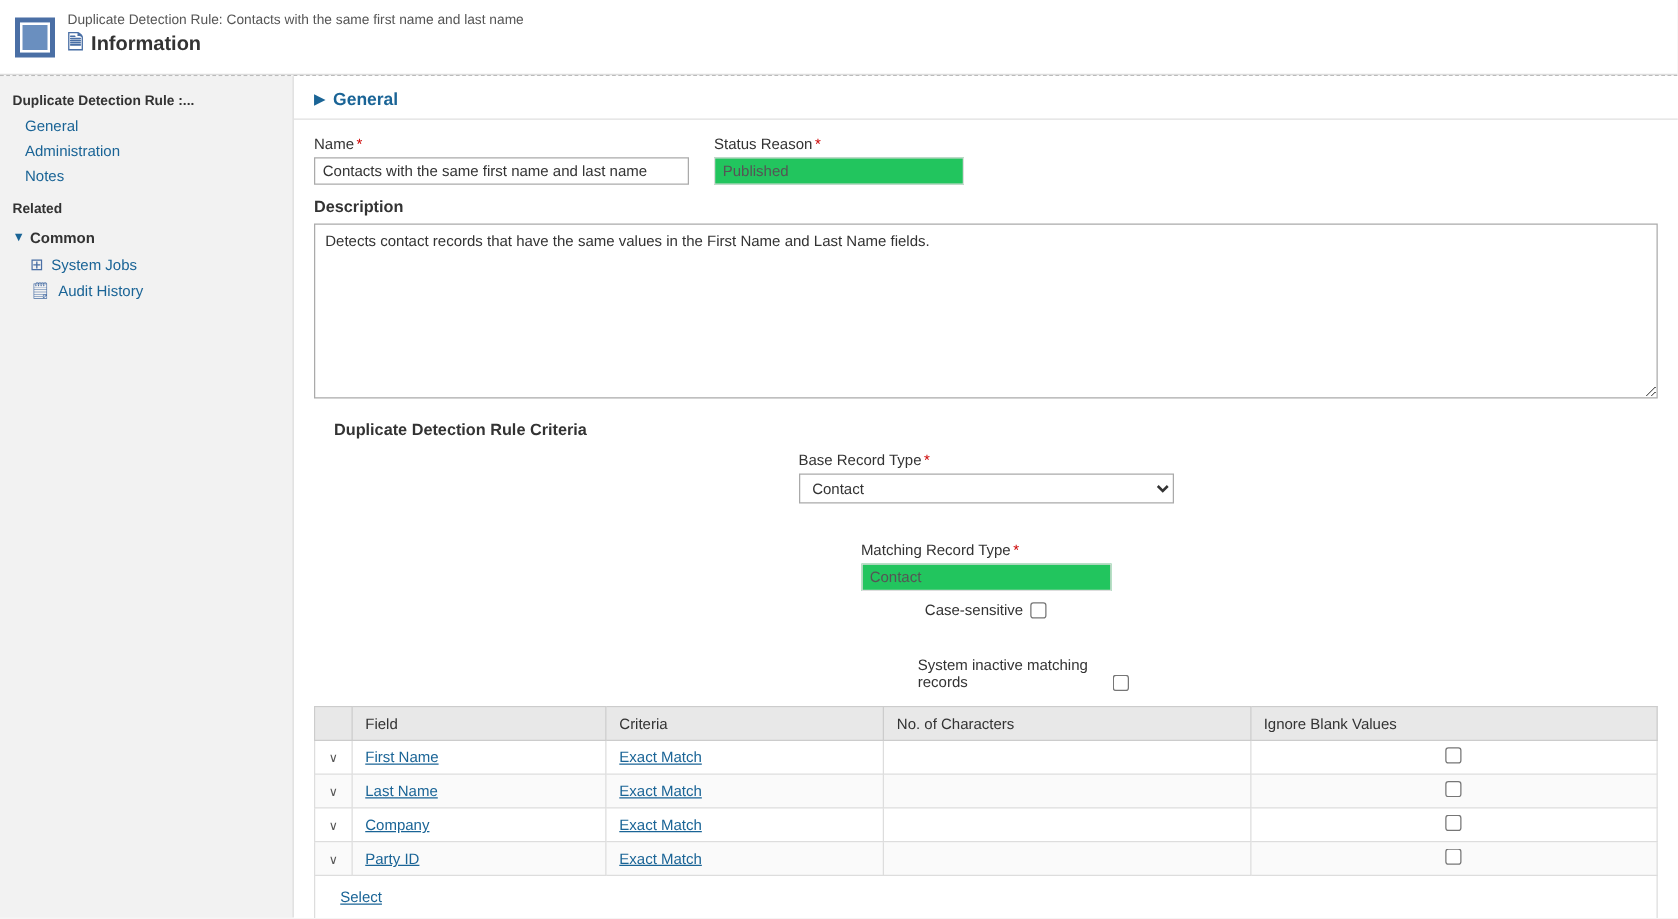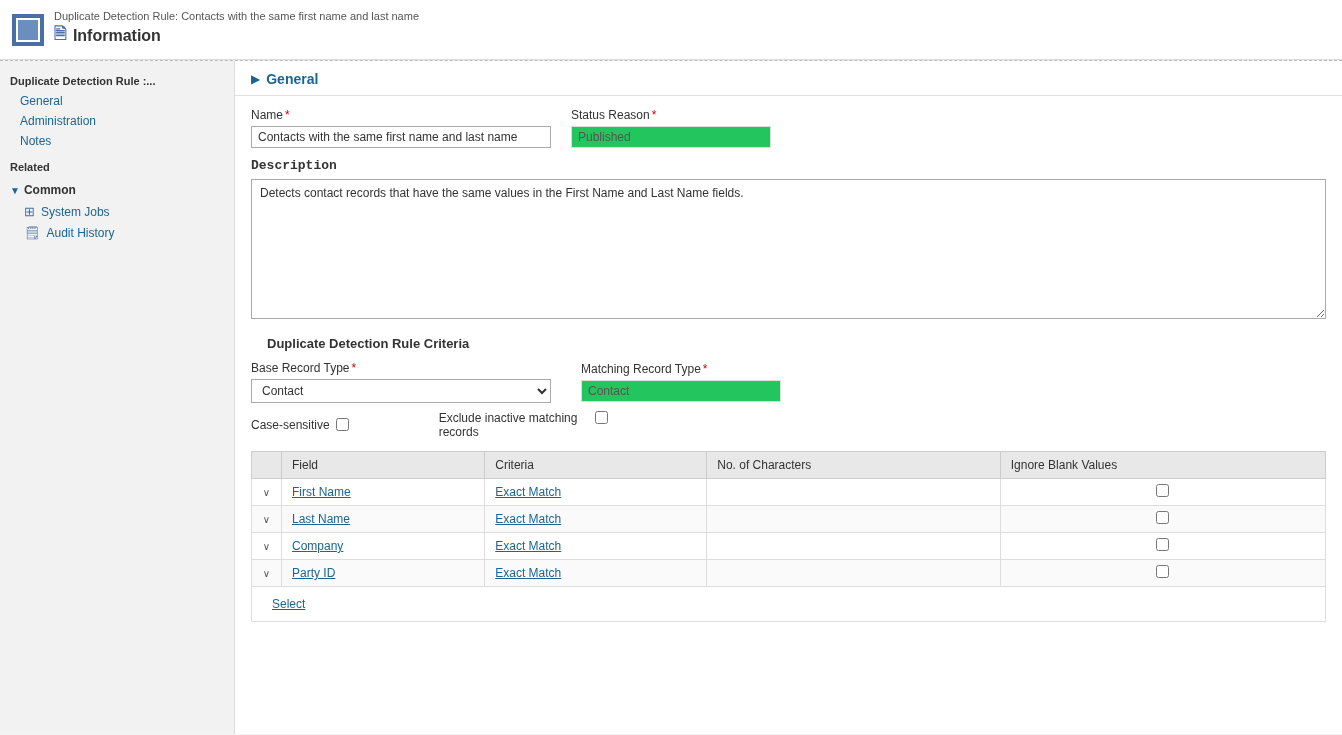--- a/index.html
+++ b/index.html
@@ -36,28 +36,28 @@
     .form-area { padding: 12px 16px; }
     .form-row { display: flex; align-items: flex-start; gap: 20px; margin-bottom: 10px; }
     .form-group { display: flex; flex-direction: column; gap: 4px; }
     .form-label { font-size: 12px; color: #333; display: flex; align-items: center; gap: 2px; }
     .required { color: #c00; }
     .form-input { border: 1px solid #aaa; padding: 3px 6px; font-size: 12px; background: #fff; min-width: 300px; color: #333; }
     .form-input-readonly { border: 1px solid #ddd; padding: 3px 6px; font-size: 12px; background: #22c55e; min-width: 200px; color: #555; }
     .form-select { border: 1px solid #aaa; padding: 3px 6px; font-size: 12px; background: #fff; min-width: 300px; color: #333; cursor: pointer; appearance: auto; }
 
     
-    .desc-label { font-size: 13px; font-weight: bold; color: #333; margin-bottom: 6px; font-family: Liberation Mono, monospace; }
+    .desc-label { font-size: 13px; font-weight: bold; color: #333; margin-bottom: 6px; }
     .desc-textarea { width: 100%; border: 1px solid #aaa; padding: 6px 8px; font-size: 12px; color: #333; background: #fff; resize: vertical; min-height: 140px; font-family: inherit; }
 
     
     .criteria-title { font-size: 13px; font-weight: bold; color: #333; margin: 14px 0 10px 0; padding-left: 16px; }
-    .criteria-row { display: flex; align-items: center; gap: 30px; margin-bottom: 8px; }
+    .criteria-row { display: flex; align-items: center; gap: 30px; margin-bottom: 8px; flex-direction: column; }
     .criteria-group { display: flex; flex-direction: column; gap: 4px; }
-    .checkbox-row { display: flex; align-items: flex-start; gap: 6px; }
+    .checkbox-row { display: flex; align-items: flex-end; gap: 6px; }
 
     
     .rule-table { width: 100%; border-collapse: collapse; border: 1px solid #ccc; margin-top: 12px; }
     .rule-table th { background: #e8e8e8; border: 1px solid #ccc; padding: 6px 10px; text-align: left; font-size: 12px; font-weight: normal; color: #333; }
     .rule-table td { border: 1px solid #ddd; padding: 5px 10px; font-size: 12px; vertical-align: middle; background: #fff; }
     .rule-table tr:nth-child(even) td { background: #fafafa; }
     .link-blue { color: #1a6496; text-decoration: underline; cursor: pointer; }
     .table-checkbox { width: 13px; height: 13px; }
     .select-link { color: #1a6496; text-decoration: underline; cursor: pointer; padding: 5px 10px; display: block; }
 
@@ -162,21 +162,21 @@
       
       <div class="criteria-row" style="margin-top:6px;">
         <div class="criteria-group">
           <div class="checkbox-row">
             <span class="form-label">Case-sensitive</span>
             <input type="checkbox" class="table-checkbox" style="">
           </div>
         </div>
         <div class="criteria-group" style="margin-left:60px;">
           <div class="checkbox-row">
-            <span class="form-label" style="max-width:150px;">Exclude inactive matching records</span>
+            <span class="form-label" style="max-width:150px;">System inactive matching records</span>
             <input type="checkbox" class="table-checkbox" style="">
           </div>
         </div>
       </div>
 
       
       <table class="rule-table">
         <thead>
           <tr>
             <th style="width:30px;"></th>

